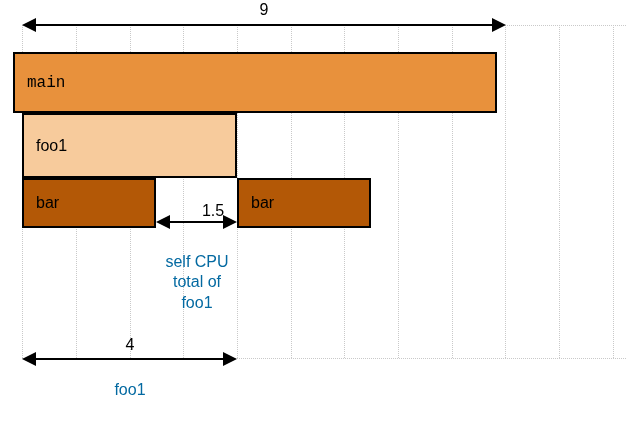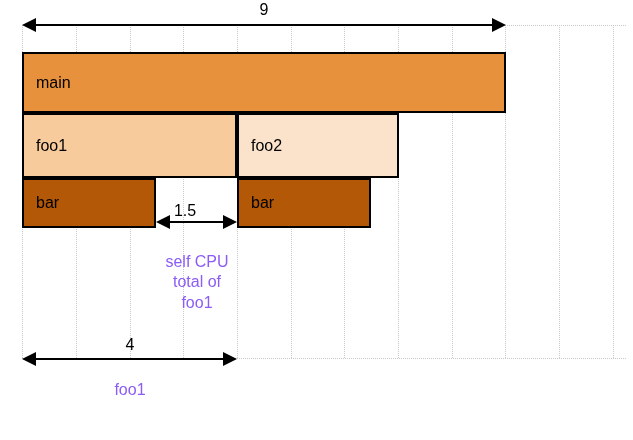--- a/index.html
+++ b/index.html
@@ -85,21 +85,21 @@
     text-align: center;
     color: #000000;
     white-space: nowrap;
   }
 
   .caption {
     position: absolute;
     font-size: 16px;
     line-height: 1.28;
     text-align: center;
-    color: #8b5cf6;
+    color: #0369a1;
   }
 </style>
 </head>
 <body>
 
 <div id="canvas">
 
   <div class="gridline-v" style="left:22px;  top:25px; height:333px;"></div>
   <div class="gridline-v" style="left:76px;  top:25px; height:333px;"></div>
   <div class="gridline-v" style="left:130px; top:25px; height:333px;"></div>
@@ -116,41 +116,38 @@
   <div class="gridline-h" style="left:22px; top:25px;  width:604px;"></div>
   <div class="gridline-h" style="left:22px; top:358px; width:604px;"></div>
 
   <div class="measure-value" style="left:244px; top:2px; width:40px;">9</div>
   <div class="measure" style="left:22px; top:18px; width:484px;">
     <div class="head left"></div>
     <div class="shaft"></div>
     <div class="head right"></div>
   </div>
 
-  <div class="frame" style="left:22px; top:52px; width:484px; height:61px; background:#E8913C;">
+  <div class="frame" style="left:13px; top:52px; width:484px; height:61px; background:#E8913C;font-family:Liberation Mono, monospace;">
     <span class="frame-label">main</span>
   </div>
 
   <div class="frame" style="left:22px; top:113px; width:215px; height:65px; background:#F7CB9C;">
     <span class="frame-label">foo1</span>
   </div>
 
-  <div class="frame" style="left:237px; top:113px; width:162px; height:65px; background:#FBE3CB;">
-    <span class="frame-label">foo2</span>
-  </div>
 
   <div class="frame" style="left:22px; top:178px; width:134px; height:50px; background:#B35806;">
     <span class="frame-label">bar</span>
   </div>
 
   <div class="frame" style="left:237px; top:178px; width:134px; height:50px; background:#B35806;">
     <span class="frame-label">bar</span>
   </div>
 
-  <div class="measure-value" style="left:164px; top:203px; width:42px;">1.5</div>
+  <div class="measure-value" style="left:192px; top:203px; width:42px;">1.5</div>
   <div class="measure" style="left:156px; top:215px; width:81px;">
     <div class="head left"></div>
     <div class="shaft"></div>
     <div class="head right"></div>
   </div>
   <div class="caption" style="left:140px; top:252px; width:114px;">
     <div>self CPU</div>
     <div>total of</div>
     <div>foo1</div>
   </div>

